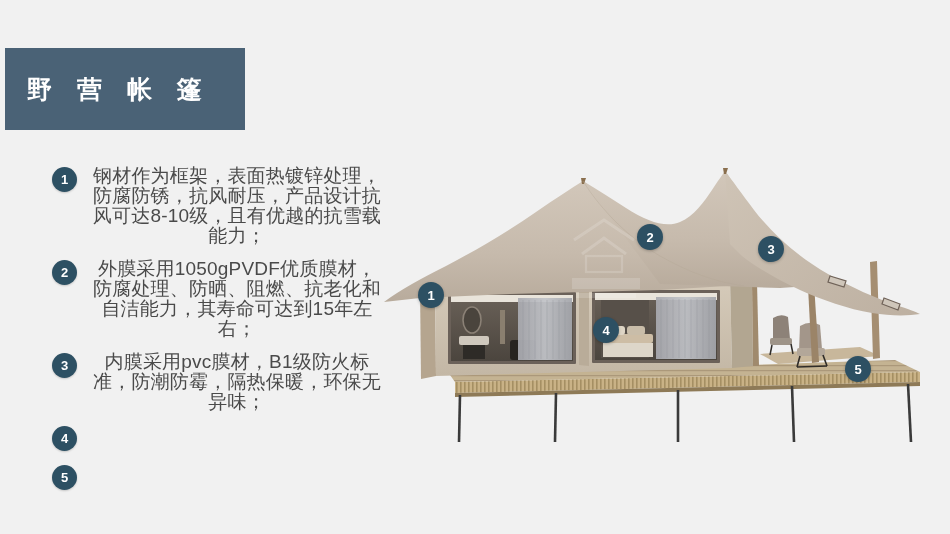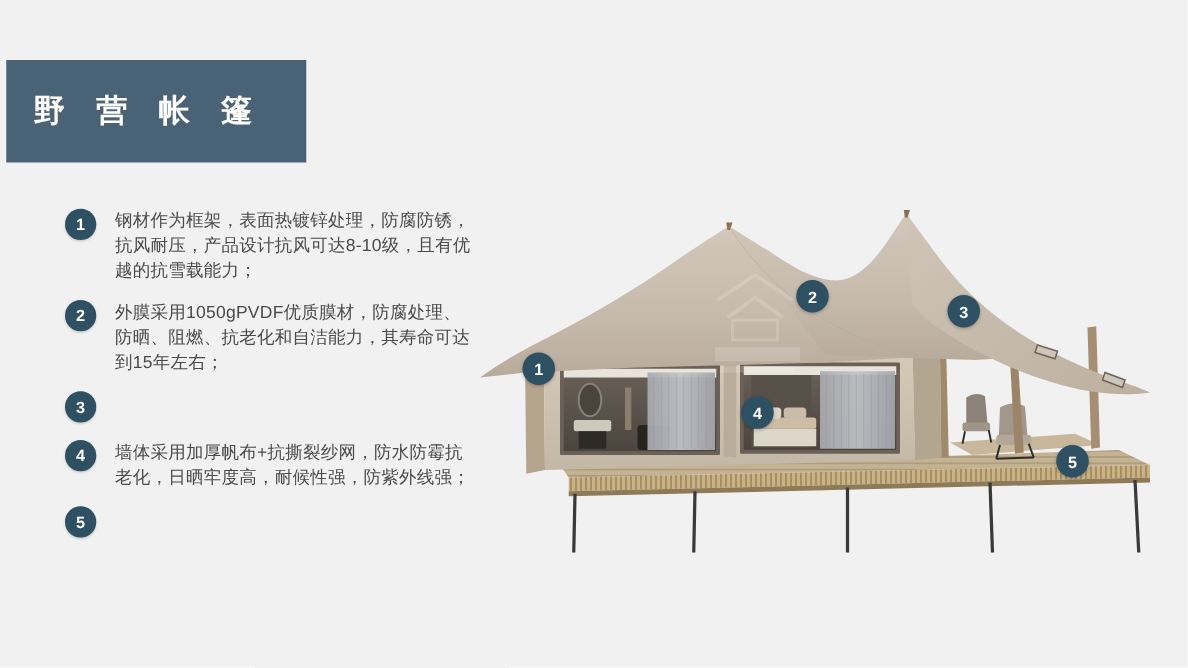--- a/index.html
+++ b/index.html
@@ -7,20 +7,21 @@
     padding: 0;
     background: #ffffff;
   }
   #page {
     position: relative;
     width: 950px;
     height: 534px;
     background: #f1f1f1;
     overflow: hidden;
     font-family: "Liberation Sans", "DejaVu Sans", sans-serif;
+    text-align: center;
   }
 
   
   #title-banner {
     position: absolute;
     left: 5px;
     top: 48px;
     width: 240px;
     height: 82px;
     background: #4a6276;
@@ -62,21 +63,21 @@
     display: flex;
     align-items: center;
     justify-content: center;
     margin-right: 15px;
     margin-top: 1px;
     box-shadow: 0 1px 2px rgba(0,0,0,0.18);
   }
   .feature-text {
     flex: 1 1 auto;
     color: #4a4a4a;
-    font-size: 14px;
+    font-size: 19px;
     line-height: 20px;
     letter-spacing: 0.2px;
   }
 
   
   #tent-figure {
     position: absolute;
     left: 360px;
     top: 150px;
     width: 590px;
@@ -125,25 +126,25 @@
       <div class="feature-text">钢材作为框架，表面热镀锌处理，防腐防锈，抗风耐压，产品设计抗风可达8-10级，且有优越的抗雪载能力；</div>
     </div>
 
     <div class="feature-item">
       <div class="feature-badge">2</div>
       <div class="feature-text">外膜采用1050gPVDF优质膜材，防腐处理、防晒、阻燃、抗老化和自洁能力，其寿命可达到15年左右；</div>
     </div>
 
     <div class="feature-item">
       <div class="feature-badge">3</div>
+      <div class="feature-text">内膜采用pvc膜材，B1级防火标准，防潮防霉，隔热保暖，环保无异味；</div>
     </div>
 
     <div class="feature-item">
       <div class="feature-badge">4</div>
-      <div class="feature-text">墙体采用加厚帆布+抗撕裂纱网，防水防霉抗老化，日晒牢度高，耐候性强，防紫外线强；</div>
     </div>
 
     <div class="feature-item">
       <div class="feature-badge">5</div>
     </div>
 
   </div>
 
   <div id="tent-figure">
     <svg id="tent-svg" viewBox="0 0 590 300" xmlns="http://www.w3.org/2000/svg">

